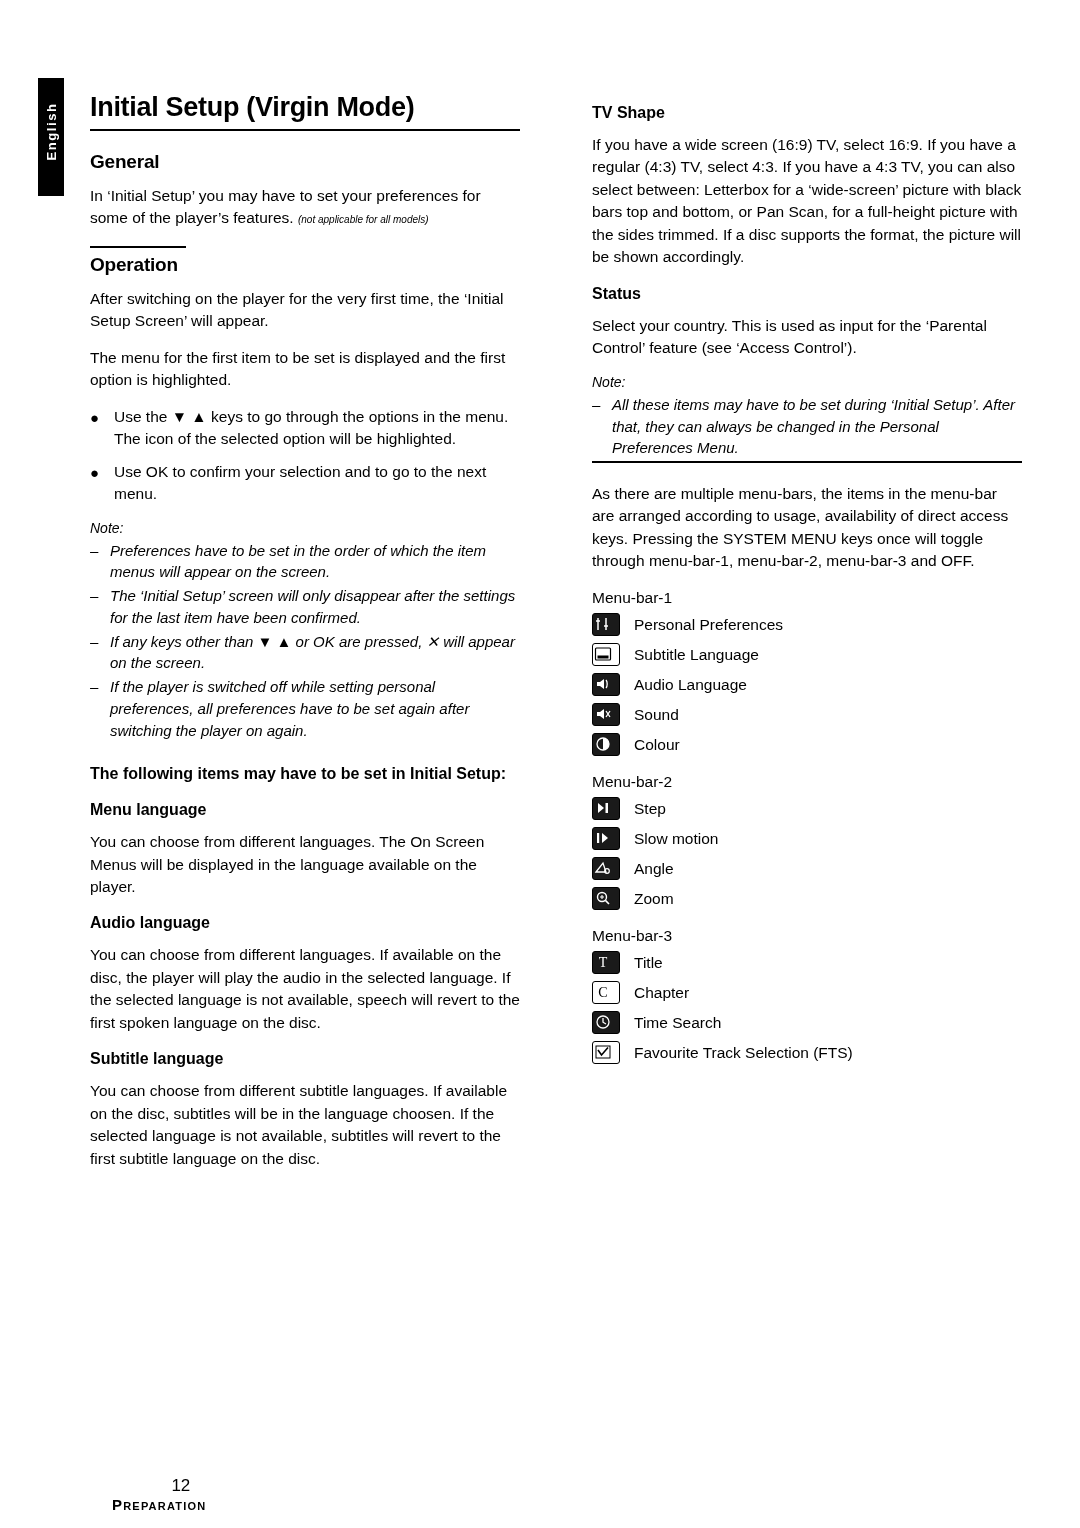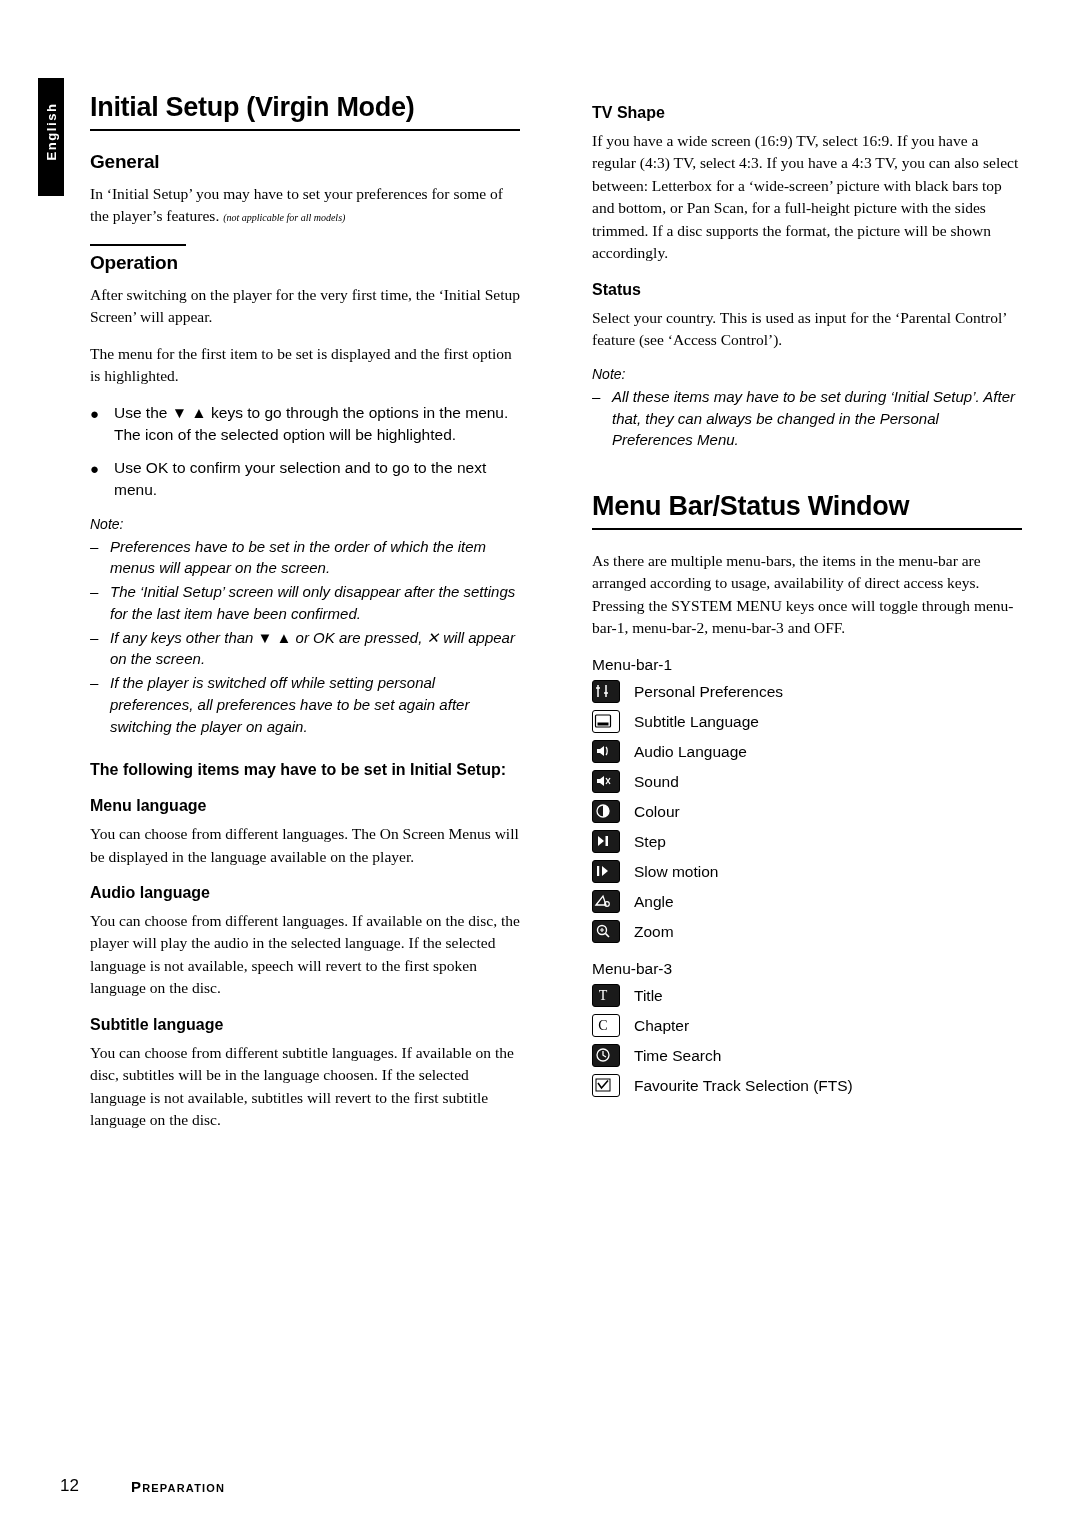--- a/index.html
+++ b/index.html
@@ -77,22 +77,22 @@
   }
   .rule-short {
     border: none;
     border-top: 2px solid #000;
     width: 96px;
     margin: 16px 0 6px 0;
   }
   p.body {
     font-size: 15.5px;
     line-height: 1.45;
-    margin: 0 0 14px 0;
-    font-family: Liberation Serif, serif;
+    margin: 12px 0 14px 0;
+    font-family: Liberation Sans, sans-serif;
   }
   .small-italic {
     font-size: 10px;
     font-style: italic;
   }
   .bullet-row {
     display: flex;
     margin: 0 0 10px 0;
   }
   .bullet-dot {
@@ -160,24 +160,25 @@
     background: #1a1a1a;
   }
   .menu-icon svg { display: block; }
   .menu-label {
     font-size: 15.5px;
     line-height: 1;
   }
   
   .footer {
     position: absolute;
-    left: 60px;
+    left: 76px;
     top: 1476px;
     display: flex;
-    align-items: center;
+    align-items: flex-end;
+    flex-direction: column;
   }
   .footer-num {
     font-size: 17px;
     margin-right: 16px;
   }
   .footer-text {
     font-size: 15px;
     font-weight: bold;
     letter-spacing: 1.2px;
     font-variant: small-caps;
@@ -254,21 +255,20 @@
 
     <h3 class="sub-bold">Status</h3>
     <p class="body">Select your country. This is used as input for the ‘Parental Control’ feature (see ‘Access Control’).</p>
 
     <div class="note-label" style="margin-top:6px;">Note:</div>
     <div class="note-item">
       <div class="note-dash">–</div>
       <div class="note-body">All these items may have to be set during ‘Initial Setup’. After that, they can always be changed in the Personal Preferences Menu.</div>
     </div>
 
-    <h1 class="title" style="margin-top:40px;">Menu Bar/Status Window</h1>
     <hr class="rule">
 
     <p class="body">As there are multiple menu-bars, the items in the menu-bar are arranged according to usage, availability of direct access keys. Pressing the SYSTEM MENU keys once will toggle through menu-bar-1, menu-bar-2, menu-bar-3 and OFF.</p>
 
     <div class="menu-group-label">Menu-bar-1</div>
 
     <div class="menu-item">
       <span class="menu-icon dark">
         <svg width="20" height="20" viewBox="0 0 20 20">
             <g stroke="#fff" stroke-width="1.5" fill="none">
@@ -315,20 +315,21 @@
     <div class="menu-item">
       <span class="menu-icon dark">
         <svg width="20" height="20" viewBox="0 0 20 20">
             <circle cx="10" cy="10" r="6" fill="none" stroke="#fff" stroke-width="1.3"></circle>
             <path d="M10 4a6 6 0 0 1 0 12z" fill="#fff"></path>
           </svg>
       </span>
       <span class="menu-label">Colour</span>
     </div>
 
+    <div class="menu-group-label">Menu-bar-2</div>
 
     <div class="menu-item">
       <span class="menu-icon dark">
         <svg width="20" height="20" viewBox="0 0 20 20">
             <path d="M5 5l6 5-6 5z" fill="#fff"></path>
             <rect x="12.5" y="5" width="2.5" height="10" fill="#fff"></rect>
           </svg>
       </span>
       <span class="menu-label">Step</span>
     </div>

